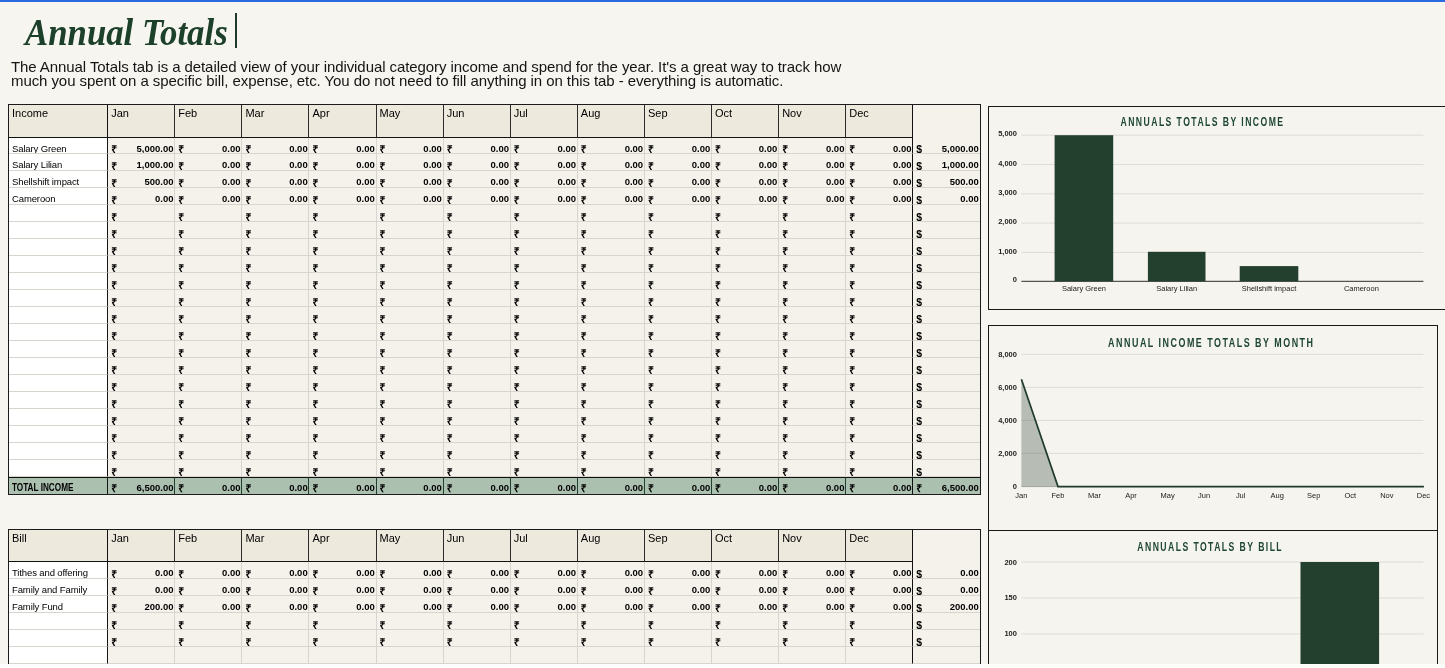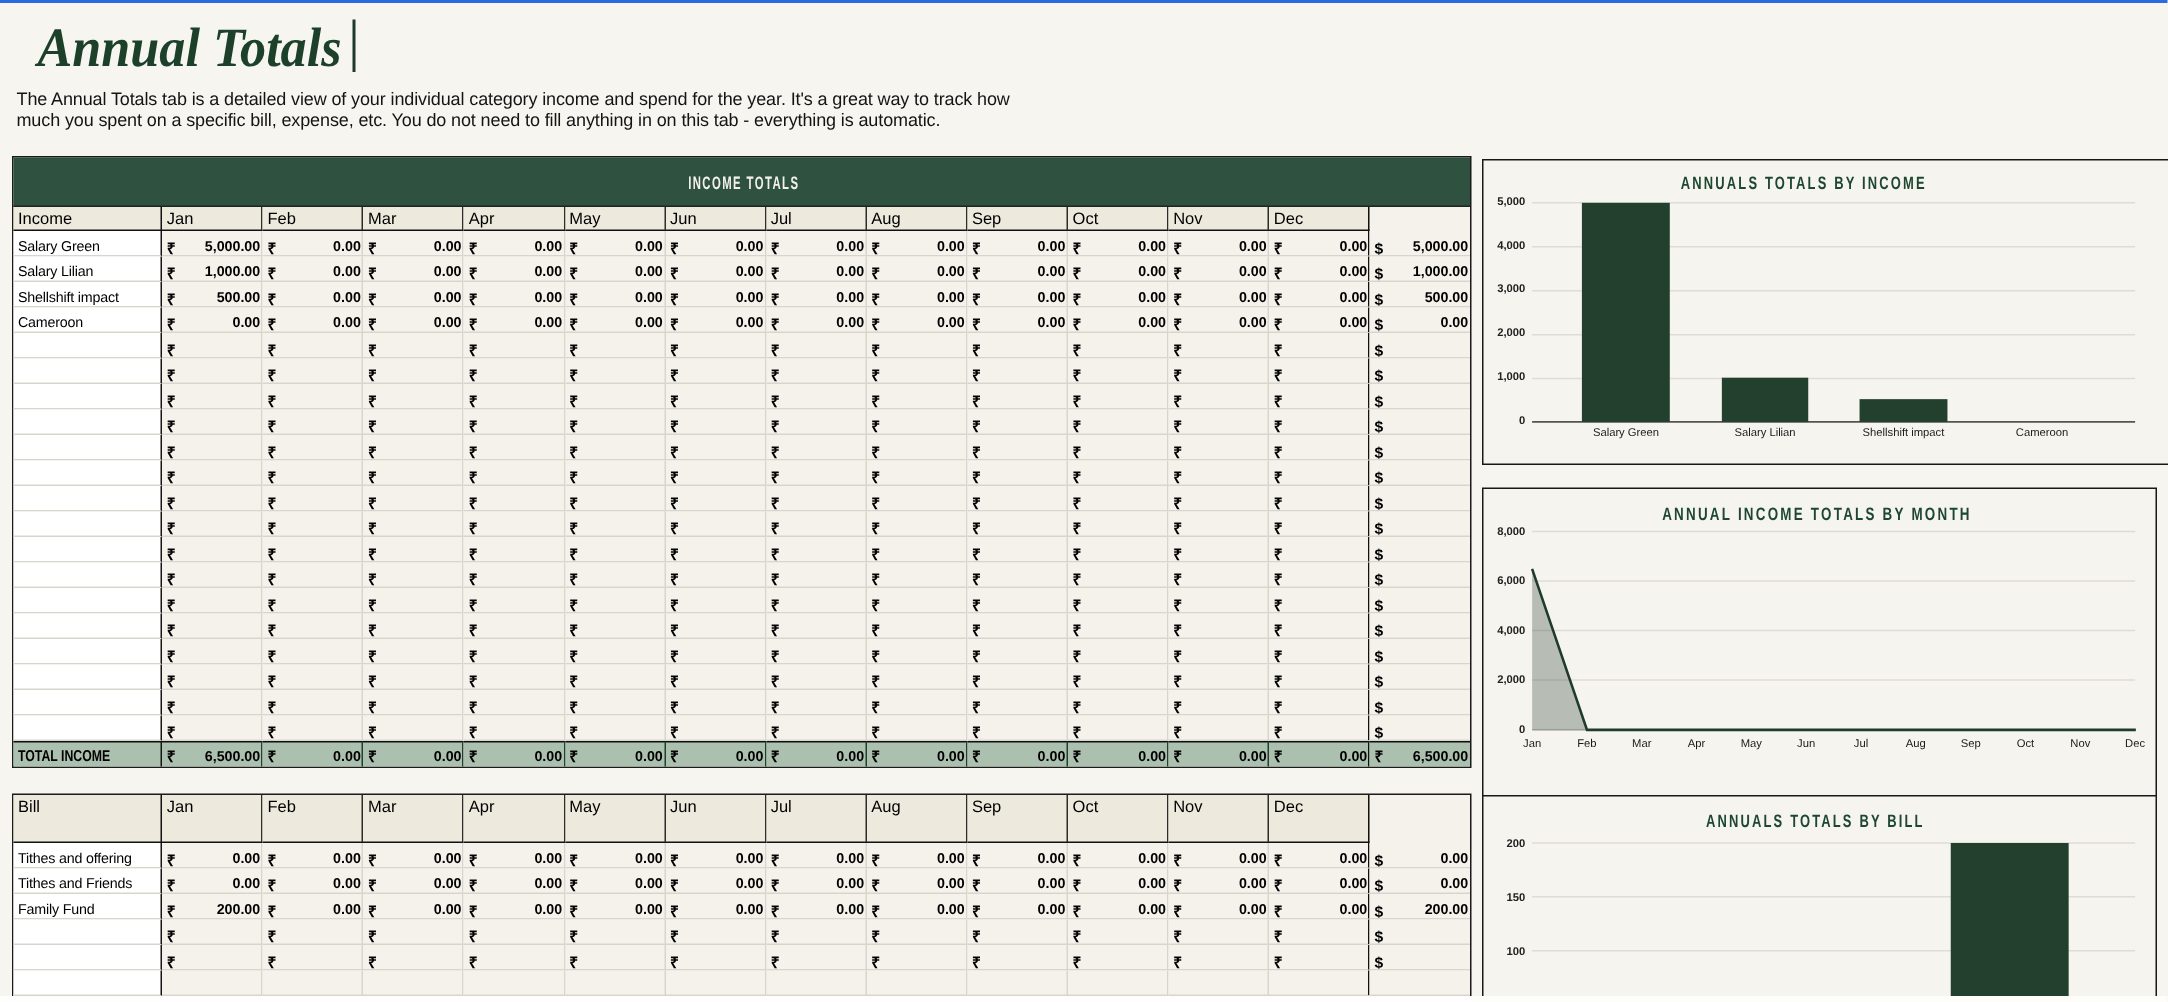--- a/index.html
+++ b/index.html
@@ -1,21 +1,21 @@
 <!DOCTYPE html>
 <html><head><meta charset="utf-8"><title>Annual Totals</title>
 <style>
 html,body{margin:0;padding:0;width:1445px;height:668px;overflow:hidden;background:#f7f5f0;
  font-family:"Liberation Sans",sans-serif;}
 *{box-sizing:border-box;}
 #topbar{position:absolute;left:0;top:0;width:1445px;height:2px;background:#2a6ce0;}
 #h1{position:absolute;left:25px;top:10.5px;font-family:"Liberation Serif",serif;font-style:italic;
  font-weight:bold;font-size:37px;color:#1c402a;white-space:nowrap;transform:scaleX(0.94);transform-origin:left;}
 #cursor{position:absolute;left:234.5px;top:12.5px;width:2.4px;height:35px;background:#1f3a29;}
-#desc{position:absolute;left:11px;top:60px;font-size:12px;line-height:13.8px;letter-spacing:-0.08px;color:#141414;}
+#desc{position:absolute;left:11px;top:60px;font-size:15px;line-height:13.8px;letter-spacing:-0.08px;color:#141414;}
 .g{position:absolute;display:grid;background:#f5f2eb;border:1.6px solid #1b1b1b;
  grid-template-columns:99.2px repeat(12,67.1px) 66.3px;}
 .c{border-right:1px solid #d8d5ce;border-bottom:1px solid #d8d5ce;overflow:hidden;
  font-size:9.5px;color:#000;line-height:22.2px;padding:0 0 0 3px;background:#f5f2eb;}
 .c i{float:left;font-style:normal;font-weight:bold;font-size:10.4px;margin-top:7.8px;line-height:10px;}
 .c b{float:right;margin-right:0.8px;font-weight:bold;}
 .w{background:#ffffff;letter-spacing:-0.12px;border-right:1.5px solid #161616;}
 .bd{grid-column:1 / -1;background:#2f5240;border:none;border-bottom:1px solid #1e241f;text-align:center;line-height:34px;}
 .bd span{display:inline-block;transform:scaleX(0.63);font-weight:bold;font-size:12px;
  letter-spacing:1.5px;color:#f4f1ea;}
@@ -41,21 +41,20 @@
 .xlab{font-family:"Liberation Sans",sans-serif;font-size:7.5px;fill:#1a1a1a;}
 #strip{position:absolute;left:0;top:663.8px;width:1445px;height:4.2px;background:#fdfdfa;z-index:9;}
 #strip2{position:absolute;left:1px;top:664.5px;width:980px;height:3.5px;background:#fefefe;border-radius:3px 0 0 0;z-index:10;}
 </style></head>
 <body>
 <div id="topbar"></div>
 <div id="h1">Annual Totals</div>
 <div id="cursor"></div>
 <div id="desc">The Annual Totals tab is a detailed view of your individual category income and spend for the year. It's a great way to track how<br>much you spent on a specific bill, expense, etc. You do not need to fill anything in on this tab - everything is automatic.</div>
 <div class="g" style="left:8px;top:104px;grid-template-rows:32.5px 16.9px;grid-auto-rows:17px;">
-    <div class="c bd"><span>INCOME TOTALS</span></div>
     <div class="c hd hl">Income</div>
     <div class="c hd">Jan</div>
     <div class="c hd">Feb</div>
     <div class="c hd">Mar</div>
     <div class="c hd">Apr</div>
     <div class="c hd">May</div>
     <div class="c hd">Jun</div>
     <div class="c hd">Jul</div>
     <div class="c hd">Aug</div>
     <div class="c hd">Sep</div>
@@ -1030,21 +1029,21 @@
       <b>0.00</b>
     </div>
     <div class="c n dr">
       <i>₹</i>
       <b>0.00</b>
     </div>
     <div class="c n er">
       <i>$</i>
       <b>0.00</b>
     </div>
-    <div class="c w">Tithes and Friends</div>
+    <div class="c w">Family and Family</div>
     <div class="c n ">
       <i>₹</i>
       <b>0.00</b>
     </div>
     <div class="c n ">
       <i>₹</i>
       <b>0.00</b>
     </div>
     <div class="c n ">
       <i>₹</i>

